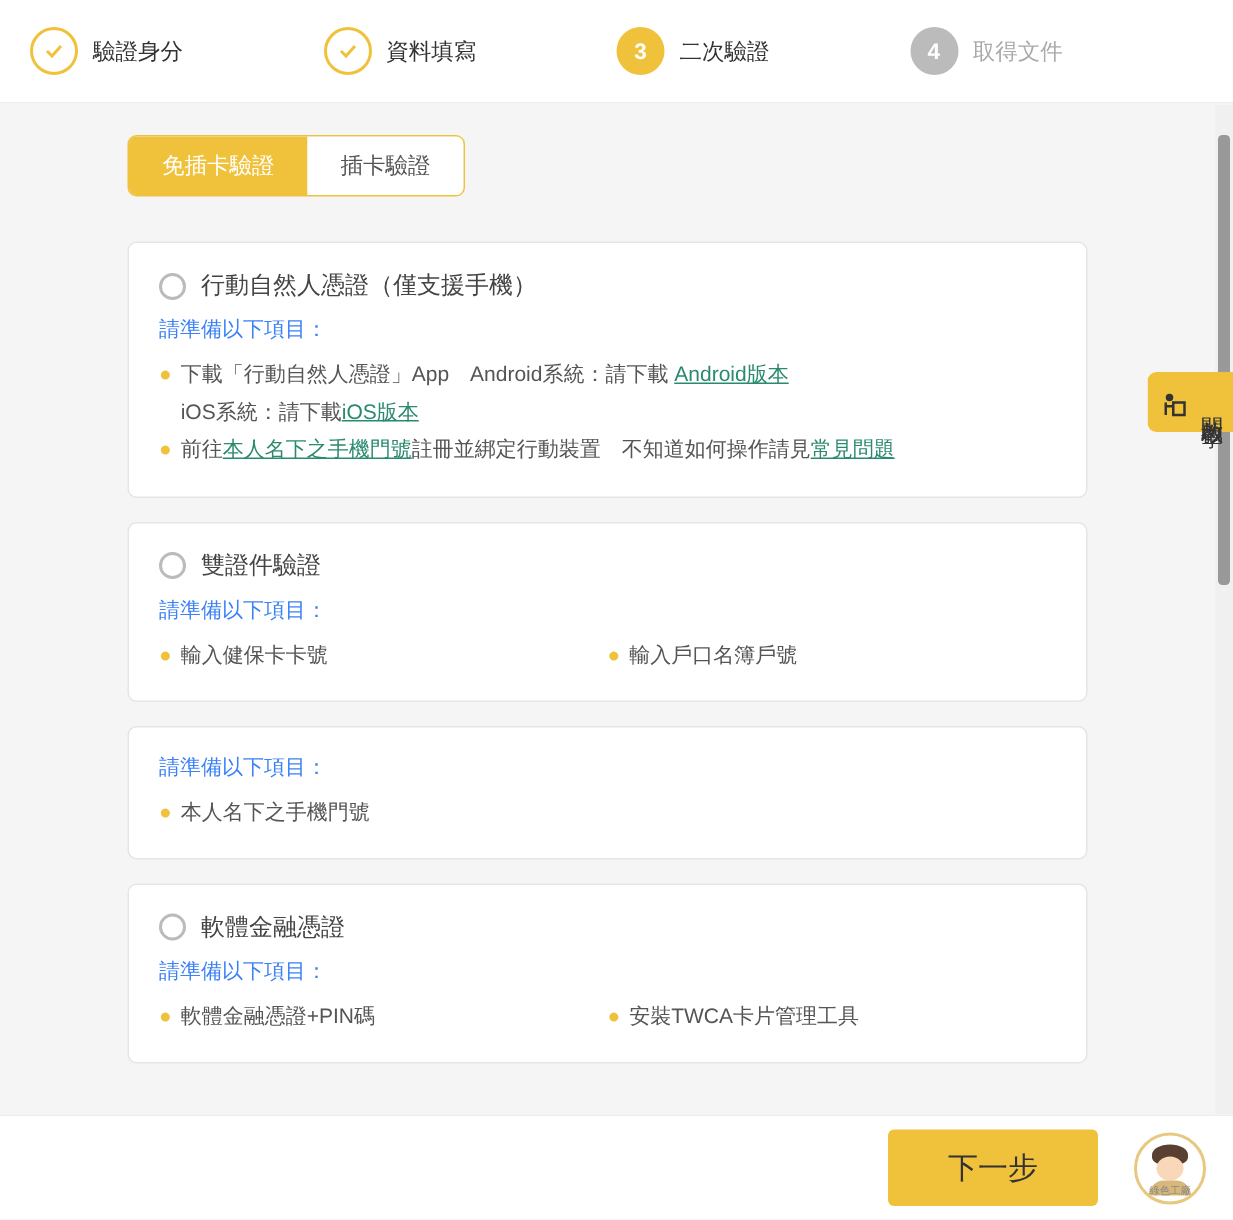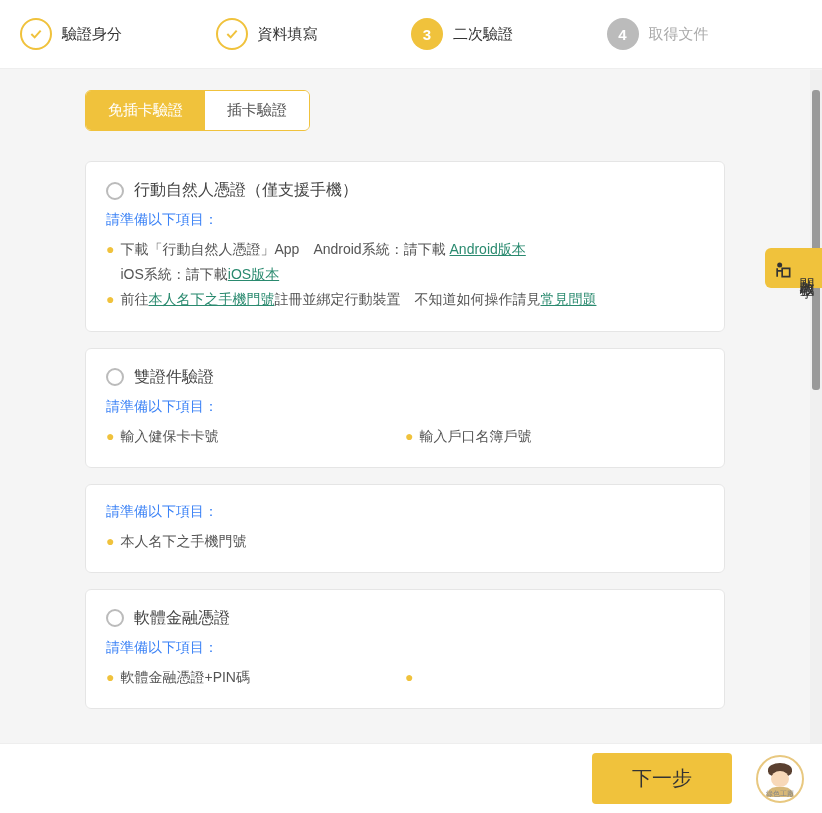--- a/index.html
+++ b/index.html
@@ -149,20 +149,21 @@
         <div class="card-title">軟體金融憑證</div>
       </div>
       <div class="prep">請準備以下項目：</div>
       <div class="bullets">
         <div class="bullet-row half">
             <span class="dot">●</span>
             <span>軟體金融憑證+PIN碼</span>
           </div>
         <div class="bullet-row half">
             <span class="dot">●</span>
+            <span>安裝TWCA卡片管理工具</span>
           </div>
       </div>
     </div>
 
   </div>
 </div>
 
 <div class="right-scroll">
   <div class="right-scroll-thumb"></div>
 </div>

